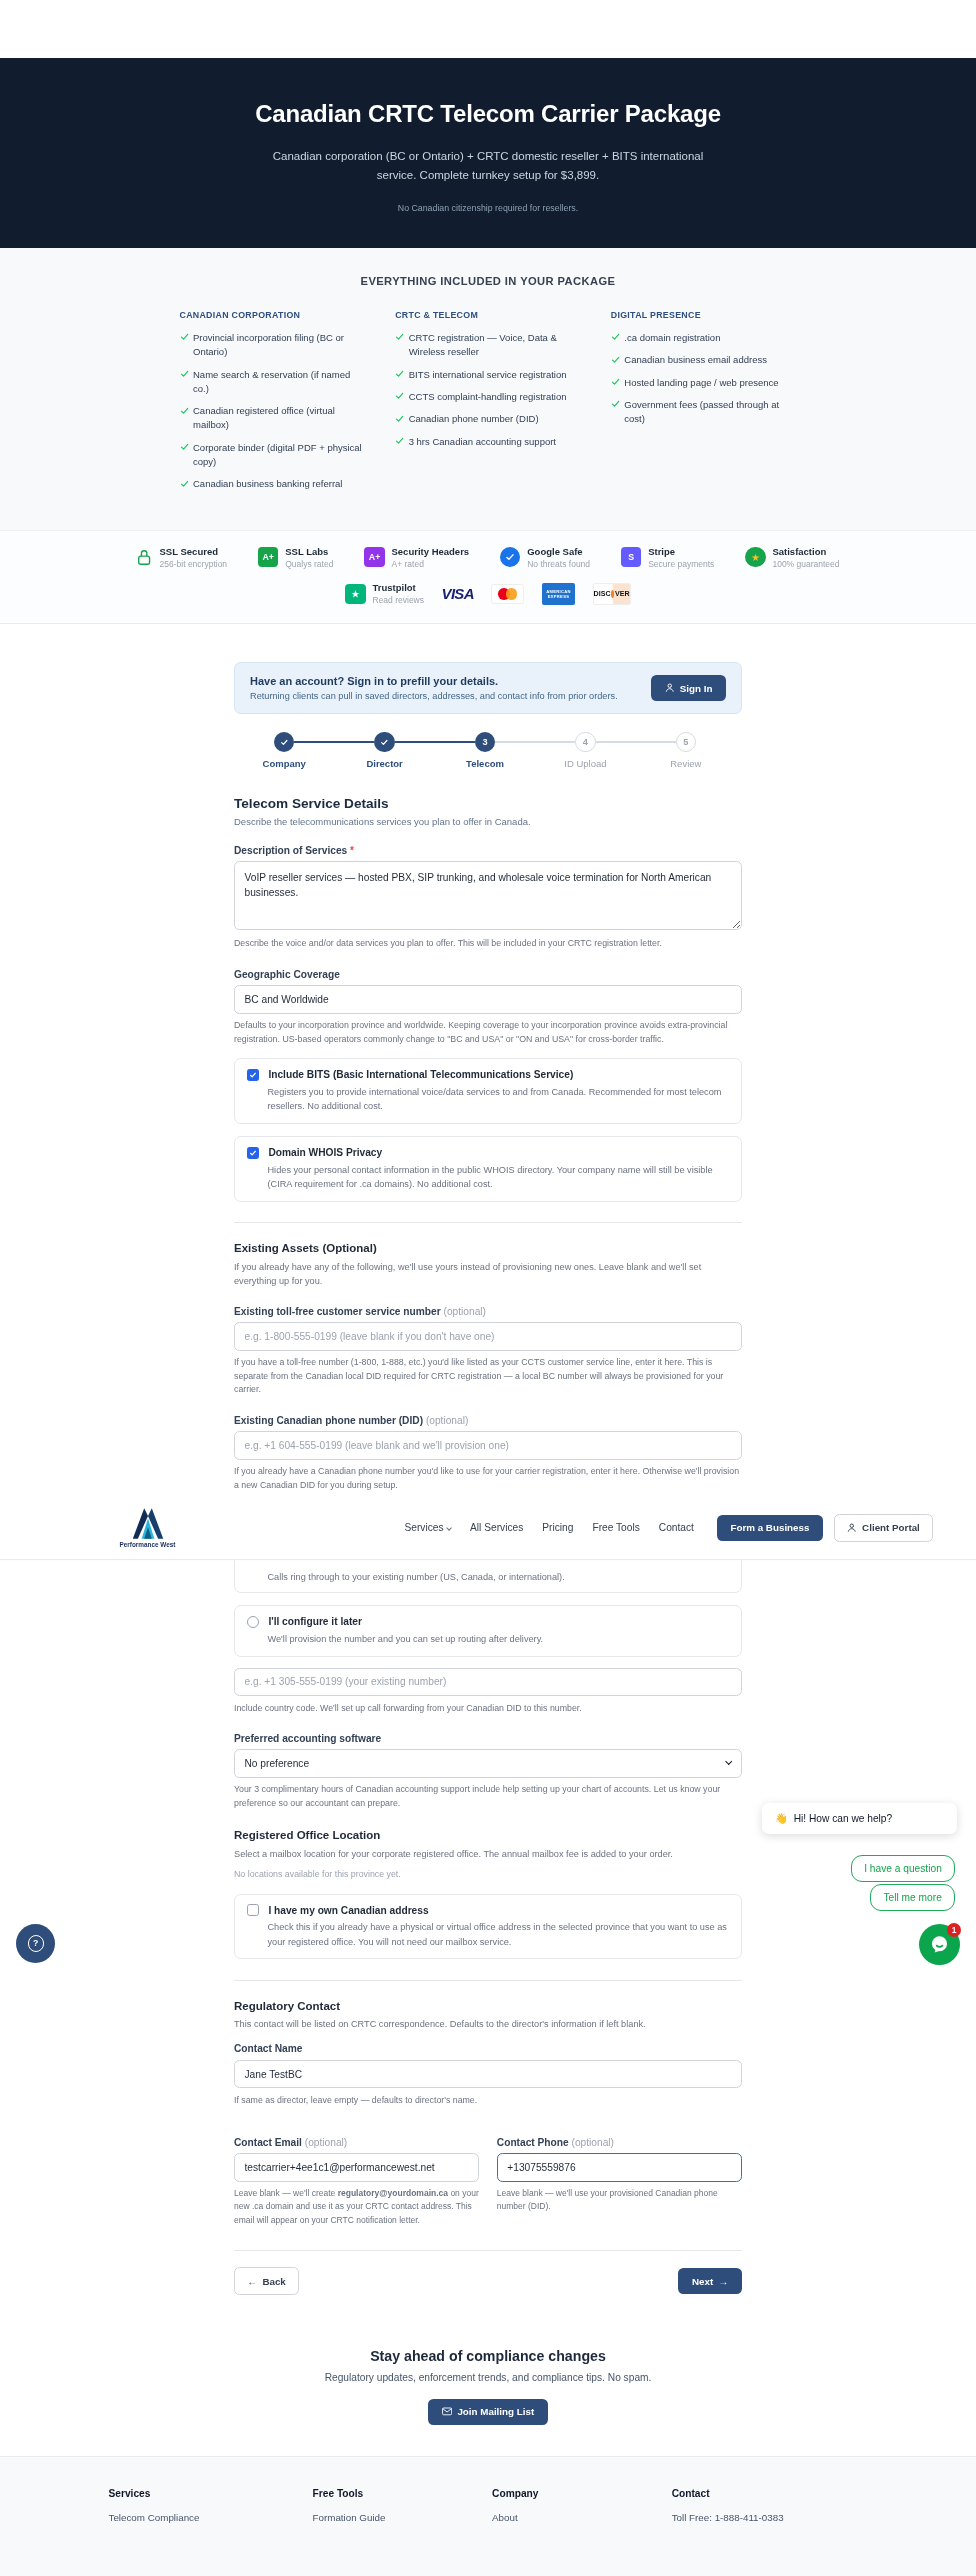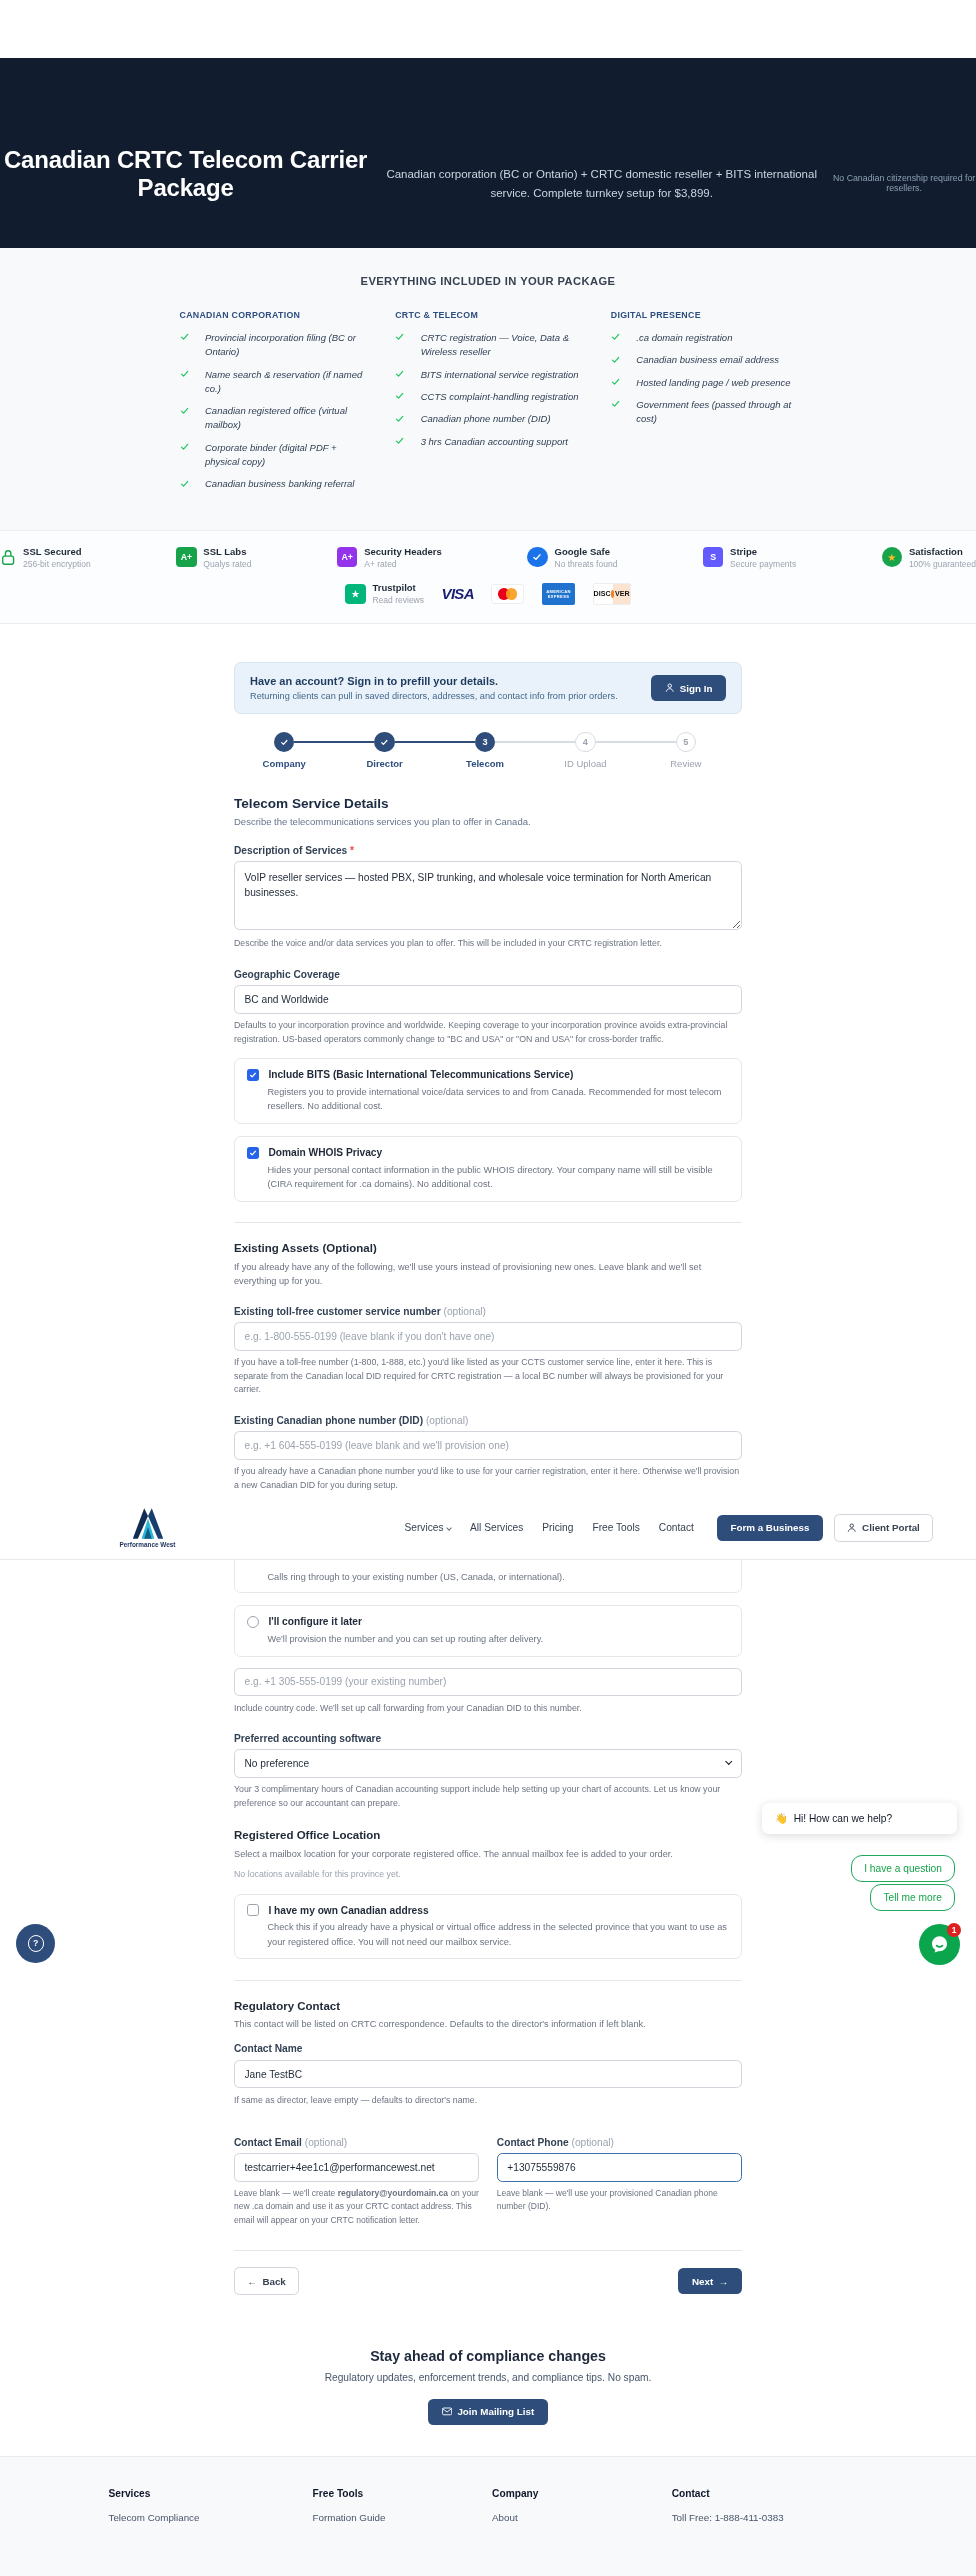--- a/index.html
+++ b/index.html
@@ -2,37 +2,37 @@
 <html style="font-size:11px"><head>
 <meta charset="utf-8">
 <style>
   * { margin:0; padding:0; box-sizing:border-box; }
   html,body { width:976px; background:#fff; }
   body { height:2576px; overflow:hidden; position:relative;
          font-family:"Liberation Sans", sans-serif; color:#1f2937; }
 
   
   .hero { margin-top:58px; height:190px; background:#111d2e; color:#fff;
-          display:flex; flex-direction:row; align-items:center; text-align:center; padding-top:42px; }
+          display:flex; flex-direction:column; align-items:center; text-align:center; padding-top:42px; }
   .hero h1 { font-size:24px; font-weight:bold; letter-spacing:-0.2px; }
   .hero .sub { margin-top:19px; font-size:11.5px; line-height:1.65; color:#cbd5e1; max-width:461px; }
   .hero .note { margin-top:17.6px; font-size:8.8px; color:#8da0b5; }
 
   
   .package { background:#f7f9fb; border-bottom:0.7px solid #eceff3; padding:27px 0 30px; }
   .package h2 { text-align:center; font-size:11.2px; font-weight:600; color:#374151; letter-spacing:0.4px; }
   .pk-cols { width:617px; margin:23px auto 0; display:grid; grid-template-columns:1fr 1fr 1fr; gap:30px; }
   .pk-col h3 { font-size:8.8px; font-weight:bold; color:#2d4e7e; letter-spacing:0.3px; margin-bottom:11px; }
   .pk-col ul { list-style:none; }
-  .pk-col li { display:flex; gap:16px; margin-bottom:8.1px; font-size:9.5px; color:#334155; line-height:1.5;font-style:italic; }
+  .pk-col li { display:flex; gap:4px; margin-bottom:8.1px; font-size:9.5px; color:#334155; line-height:1.5; }
   .ck { flex:0 0 auto; margin-top:1.4px; }
 
   
   .trust { background:#fcfdfe; border-bottom:0.7px solid #e8ecf1; padding:15px 0 17.6px; }
-  .badge-row { display:flex; justify-content:space-between; align-items:center; gap:31px; }
+  .badge-row { display:flex; justify-content:center; align-items:center; gap:31px; }
   .badge { display:flex; align-items:center; gap:6.8px; }
   .badge .bt { font-size:9.5px; font-weight:bold; color:#1f2937; }
   .badge .bs { font-size:8.5px; color:#9ca3af; margin-top:2px; }
   .sq { width:20.3px; height:20.3px; border-radius:4.1px; display:flex; align-items:center; justify-content:center;
         color:#fff; font-weight:bold; font-size:8.8px; }
   .sq.green { background:#16a34a; } .sq.purple { background:#9333ea; } .sq.indigo { background:#635bff; }
   .circ { width:20.3px; height:20.3px; border-radius:50%; display:flex; align-items:center; justify-content:center; }
   .circ.blue { background:#1a73e8; } .circ.green { background:#16a34a; color:#fbbf24; font-size:10.2px; }
   .pay-row { margin-top:13.6px; display:flex; justify-content:center; align-items:center; gap:17.6px; }
   .visa { font-size:15px; font-weight:800; font-style:italic; color:#1a1f71; letter-spacing:-0.7px; }

